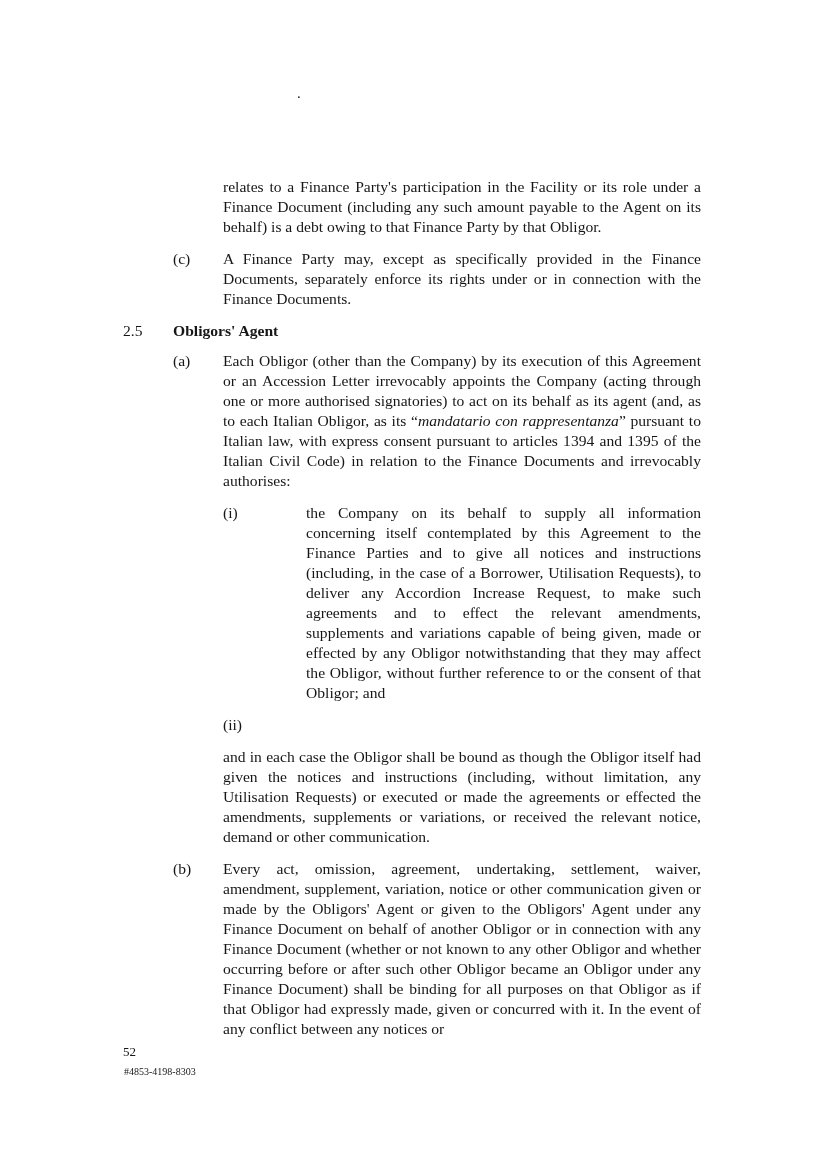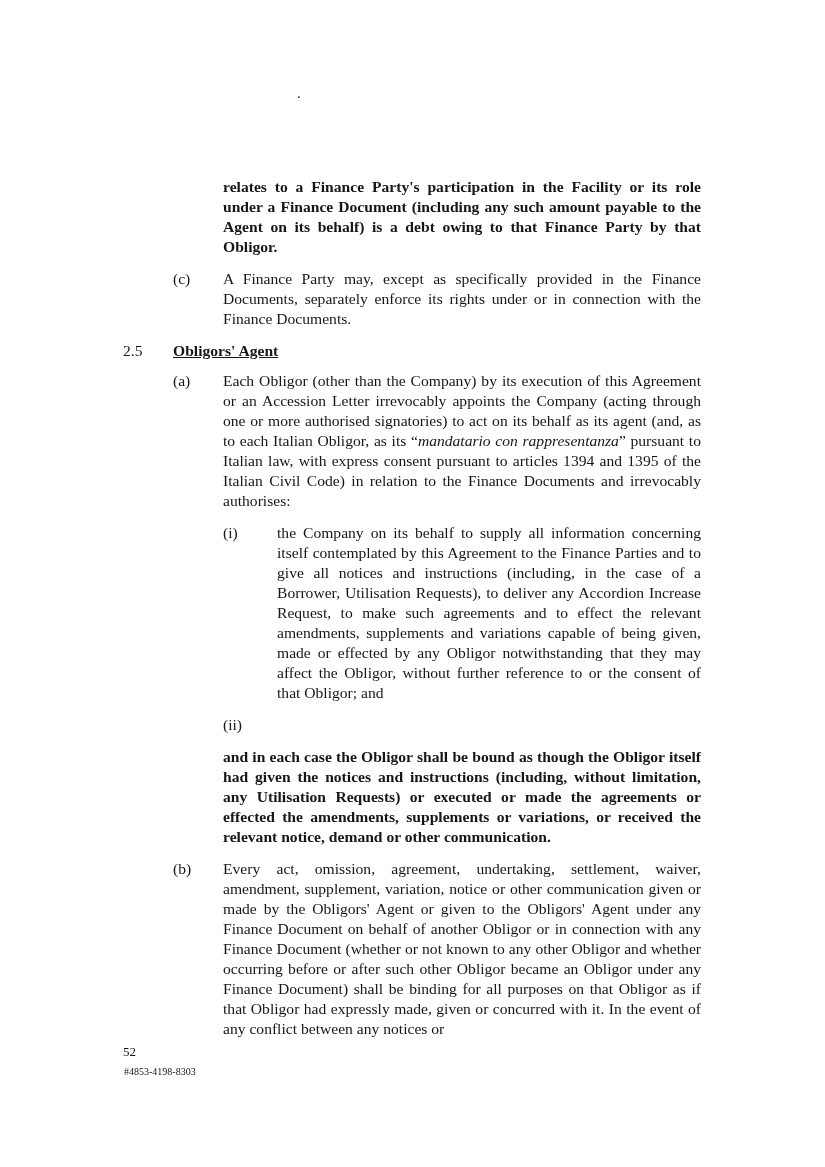--- a/index.html
+++ b/index.html
@@ -18,32 +18,31 @@
     position: absolute;
     left: 123px;
     top: 177px;
     width: 578px;
   }
   .para { margin: 0 0 12px 0; }
   .body-para {
     margin-left: 100px;
     width: 478px;
     text-align: justify;
-    font-weight: bold;
   }
   .row { display: flex; }
   .l1 { margin-left: 50px; }
   .l1 > .marker { flex: 0 0 50px; }
   .l1 > .text { width: 478px; text-align: justify; }
   .l2 { margin-left: 100px; }
   .l2 > .marker { flex: 0 0 54px; }
-  .l2 > .text { width: 424px; text-align: justify; }
+  .l2 > .text { width: 424px; text-align: justify; margin-left: 29px; }
   .section-row { margin: 0 0 10px 0; }
   .secnum { flex: 0 0 50px; }
-  .sectitle { font-weight: bold; text-decoration: underline; }
+  .sectitle { font-weight: bold; }
   em { }
   .stray-dot {
     position: absolute;
     left: 297px;
     top: 88px;
     font-size: 15px;
     line-height: 10px;
     color: #222222;
   }
   .page-number {

